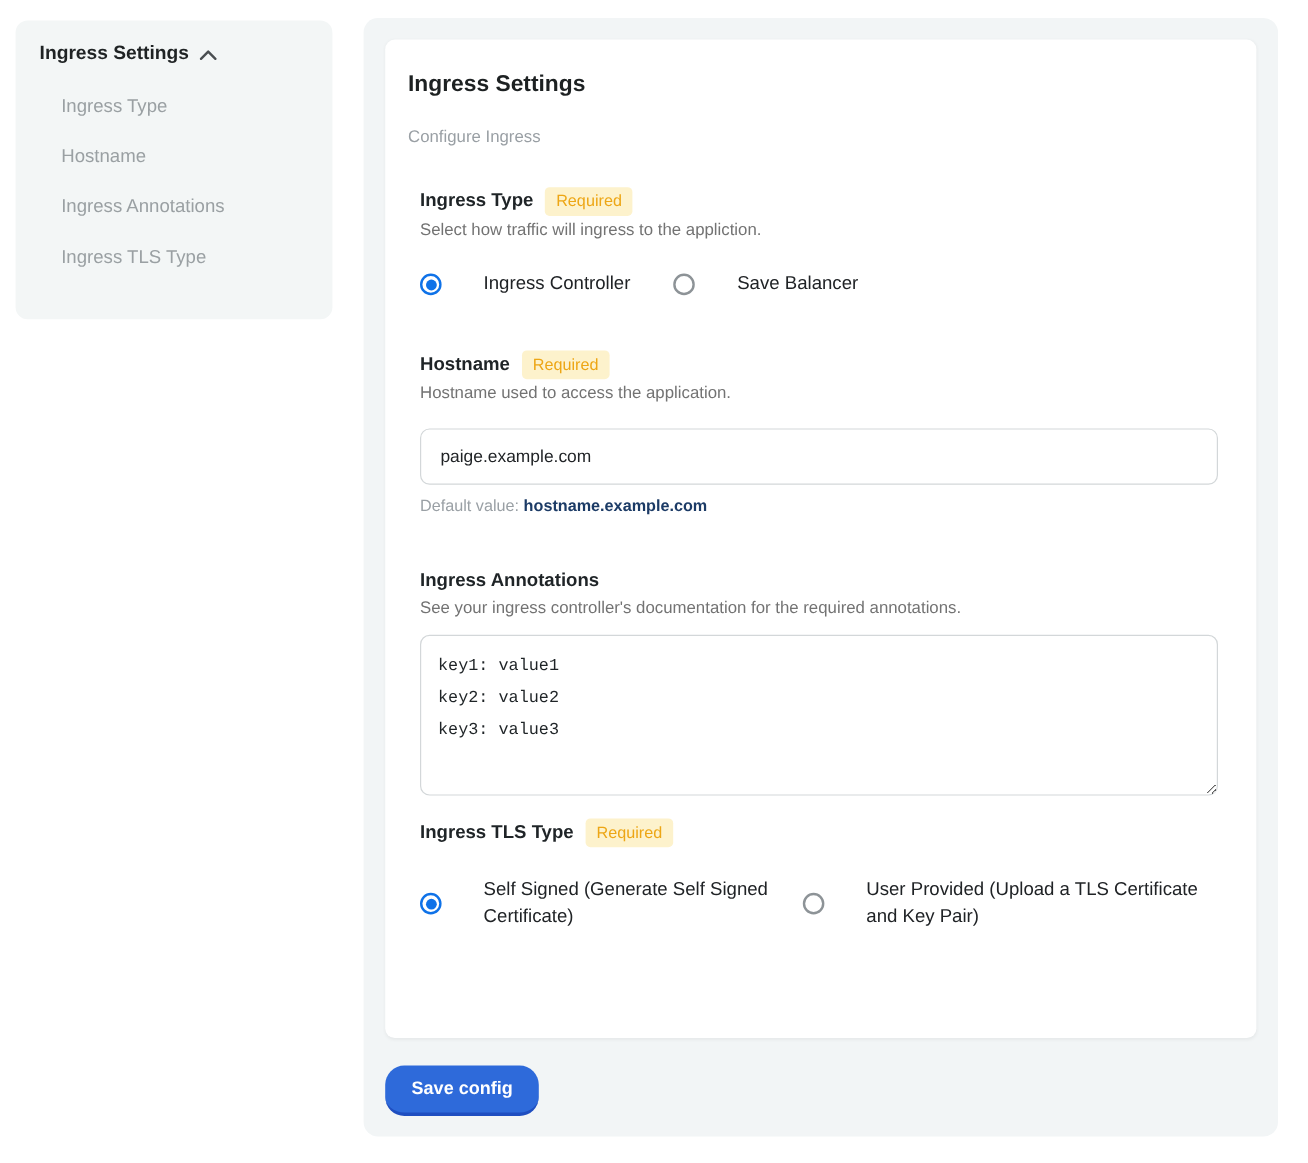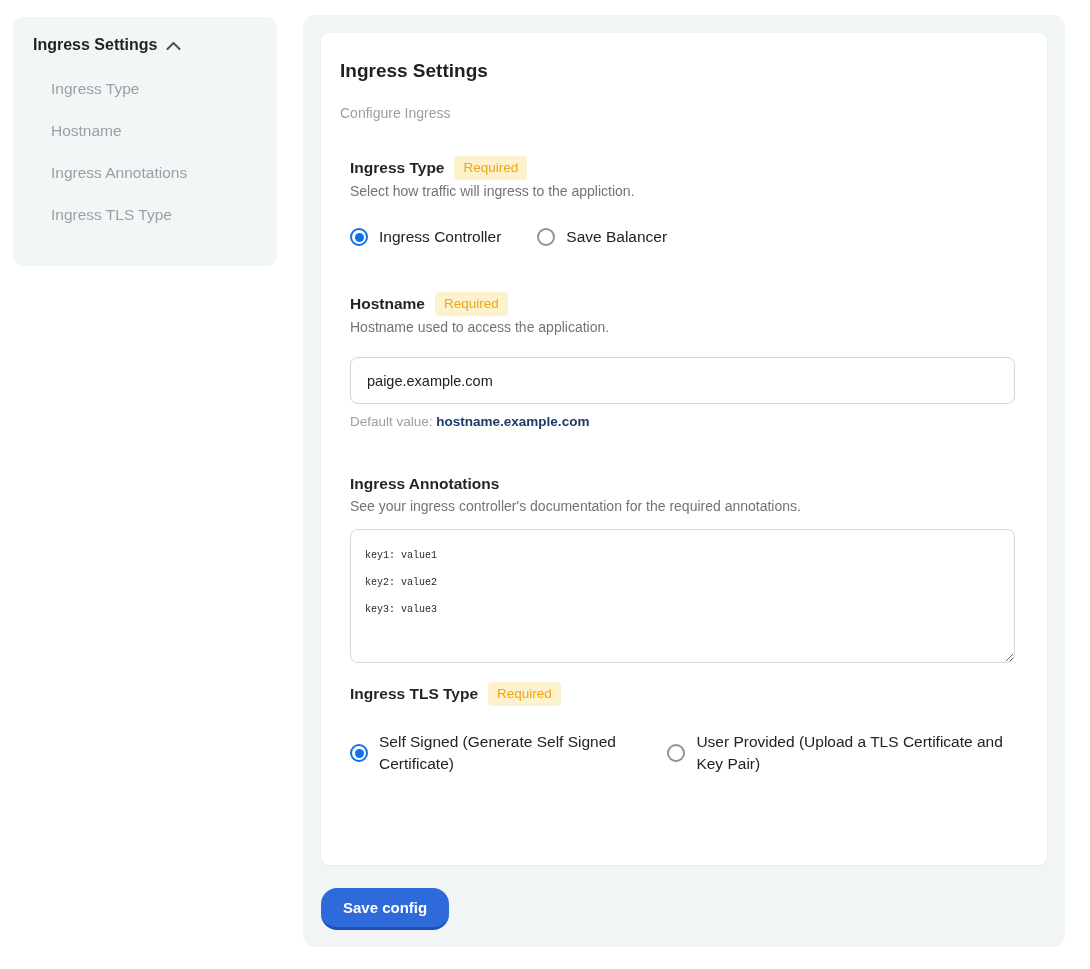--- a/index.html
+++ b/index.html
@@ -106,20 +106,21 @@
   .radio-circle.selected { border-color: #0f72e8; }
   .radio-circle.selected::after {
     content: "";
     width: 9px; height: 9px;
     background: #0f72e8;
     border-radius: 50%;
   }
   .radio-label {
     font-size: 15.5px; line-height: 22px;
     color: #202326;
+    margin-left: 24px;
   }
 
   
   .text-input {
     margin-top: 21px;
     width: 100%; height: 47px;
     border: 1px solid #d3d7d9;
     border-radius: 8px;
     padding: 0 16px;
     font-family: "Liberation Sans", sans-serif;
@@ -137,21 +138,21 @@
     color: #1c3b66;
     font-weight: 700;
   }
   .annotations-textarea {
     margin-top: 14px;
     width: 100%; height: 134px;
     border: 1px solid #d3d7d9;
     border-radius: 8px;
     padding: 12px 14px;
     font-family: "Liberation Mono", "DejaVu Sans Mono", monospace;
-    font-size: 10px; line-height: 27px;
+    font-size: 14px; line-height: 27px;
     color: #1f2427;
     background: #ffffff;
     outline: none;
     resize: both;
     display: block;
   }
 
   
   .save-button {
     margin-top: 23px;

